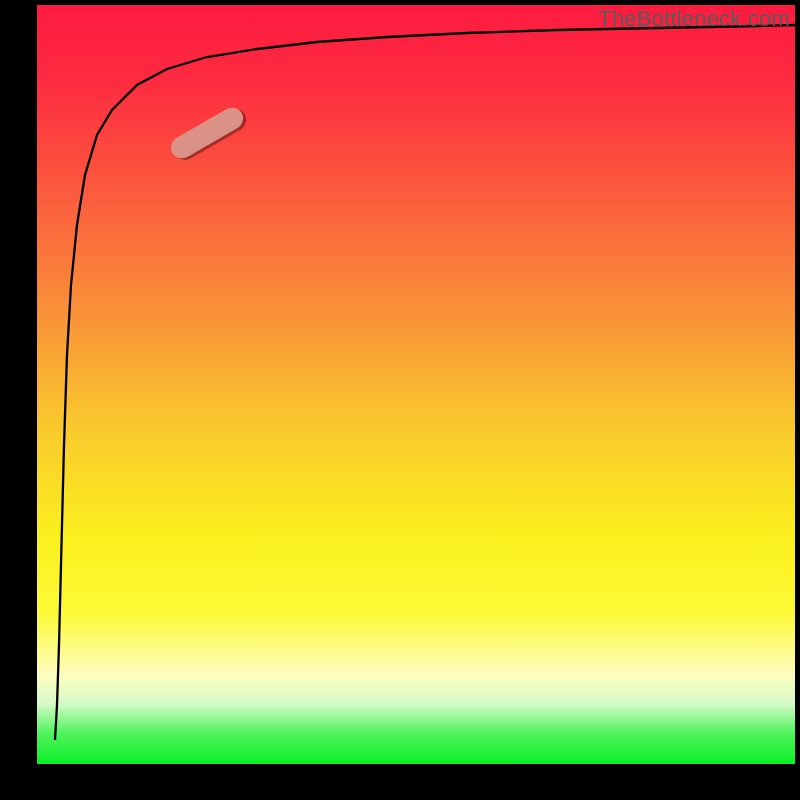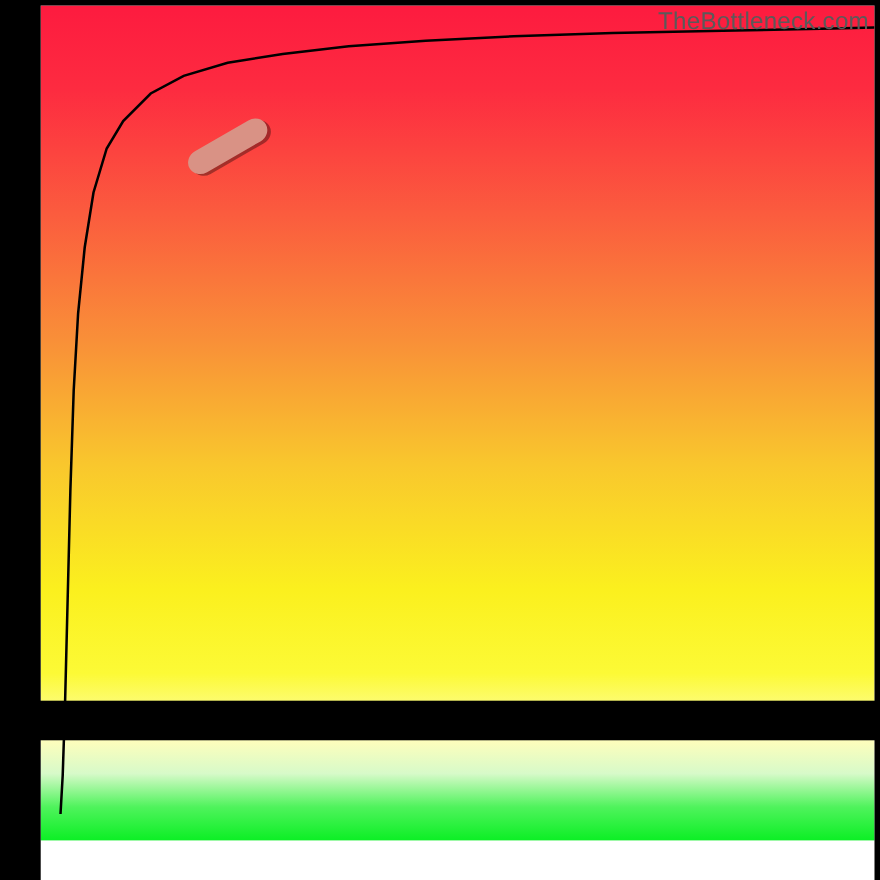--- a/index.html
+++ b/index.html
@@ -6,21 +6,21 @@
     margin: 0;
     padding: 0;
     width: 800px;
     height: 800px;
     background: #ffffff;
     overflow: hidden;
   }
   .stage {
     position: relative;
     width: 800px;
-    height: 673px;
+    height: 800px;
     text-decoration: underline;
   }
   .frame-left, .frame-right, .frame-top, .frame-bottom {
     position: absolute;
     background: #000000;
   }
   .frame-left   { left: 0; top: 0; width: 37px; height: 800px; }
   .frame-right  { right: 0; top: 0; width: 5px; height: 800px; }
   .frame-top    { left: 0; top: 0; width: 800px; height: 5px; }
   .frame-bottom { left: 0; bottom: 0; width: 800px; height: 36px; }

